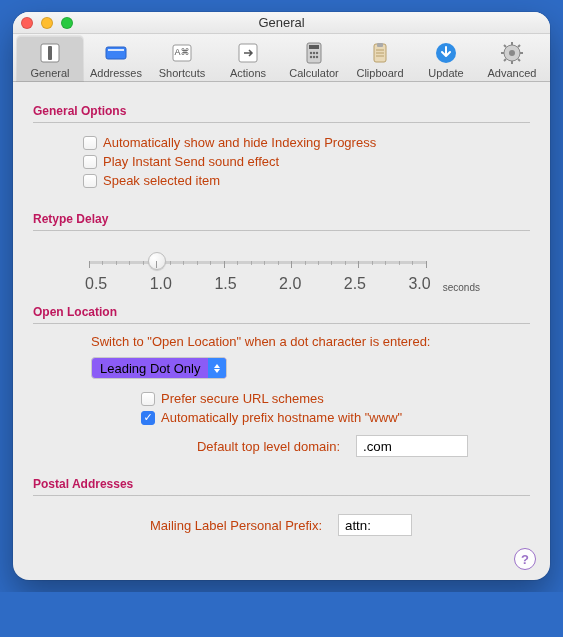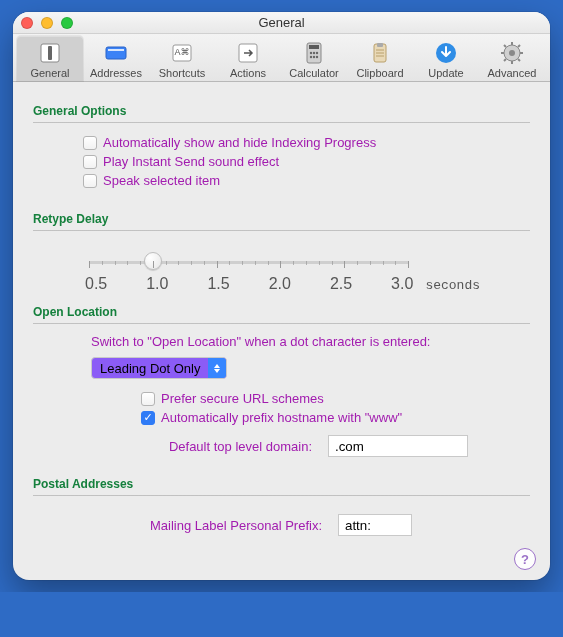--- a/index.html
+++ b/index.html
@@ -51,21 +51,21 @@
   cursor:default;
 }
 .tb-item.selected { background:#d0d0d0; box-shadow: inset 0 1px 0 rgba(255,255,255,.3), 0 0 0 1px rgba(0,0,0,.06); }
 .tb-item .ic { height:26px; display:flex; align-items:center; justify-content:center; }
 .tb-item .lbl { font-size:11px; color:#4a4a4a; margin-top:1px; }
 
 .content { padding: 14px 20px 12px; }
 .section-head {
   font-size:12px;
   font-weight:600;
-  color:#15803d;
+  color:#be185d;
   padding: 8px 0 2px;
 }
 .divider {
   height:1px;
   background:linear-gradient(to right, rgba(0,0,0,.18), rgba(0,0,0,.18));
   margin: 2px 0 10px;
 }
 .indented { padding-left: 50px; }
 .check-row { display:flex; align-items:center; gap:6px; padding:2px 0; }
 .cb {
@@ -91,47 +91,47 @@
   border:1px solid #bdbdbd;
   border-radius:50%;
   transform:translateX(-50%);
   box-shadow:0 1px 1px rgba(0,0,0,.15);
 }
 .slider-ticks { position:relative; top:-3px; display:flex; justify-content:space-between; margin:0 6px; height:7px; }
 .tick-major,.tick-minor { width:1px; background:#9a9a9a; }
 .tick-major { height:7px; }
 .tick-minor { height:4px; margin-top:0; opacity:.7; }
 .slider-labels { display:flex; justify-content:space-between; margin:4px 0 0; font-size:16px; color:#555; padding:0 2px; }
-.slider-unit { font-size:13px; color:#555;font-family:Liberation Mono, monospace; }
+.slider-unit { font-size:10px; color:#555; }
 .slider-row { display:flex; align-items:flex-end; gap:10px; }
 .slider-group { flex:1; }
 
 .sub { padding-left: 58px; padding-right:20px; }
-.label { font-size:13px; color: #a21caf; }
+.label { font-size:13px; color: #c2410c; }
 .select {
   display:inline-flex; align-items:center;
   background:#8b5cf6;
   border:1px solid #c9c9c9;
   border-radius:4px;
   height:22px;
   overflow:hidden;
   margin: 8px 0 10px;
 }
 .select .val { padding:0 8px; font-size:13px; }
 .select .caret {
   background:#3686ff; width:18px; height:22px;
   display:flex; flex-direction:column; align-items:center; justify-content:center; gap:1px;
 }
 .caret .tri { width:0;height:0;border-left:3px solid transparent;border-right:3px solid transparent; }
 .caret .up { border-bottom:4px solid #fff; }
 .caret .down { border-top:4px solid #fff; }
 
 .row-right { display:flex; align-items:center; justify-content:flex-end; gap:16px; padding: 8px 42px 4px 0; }
 .text-input {
-  width:140px; height:22px; background:#fff; border:1px solid #c9c9c9;
+  width:112px; height:22px; background:#fff; border:1px solid #c9c9c9;
   font:13px inherit; padding:0 6px; border-radius:0;
 }
 .help {
   position:absolute; bottom:10px; right:14px;
   width:22px; height:22px; border-radius:50%;
   border:1.5px solid #9b71c8; color:#9b71c8;
   display:flex; align-items:center; justify-content:center;
   font-weight:700; font-size:13px;
   background:#fdfdfd;
 }

